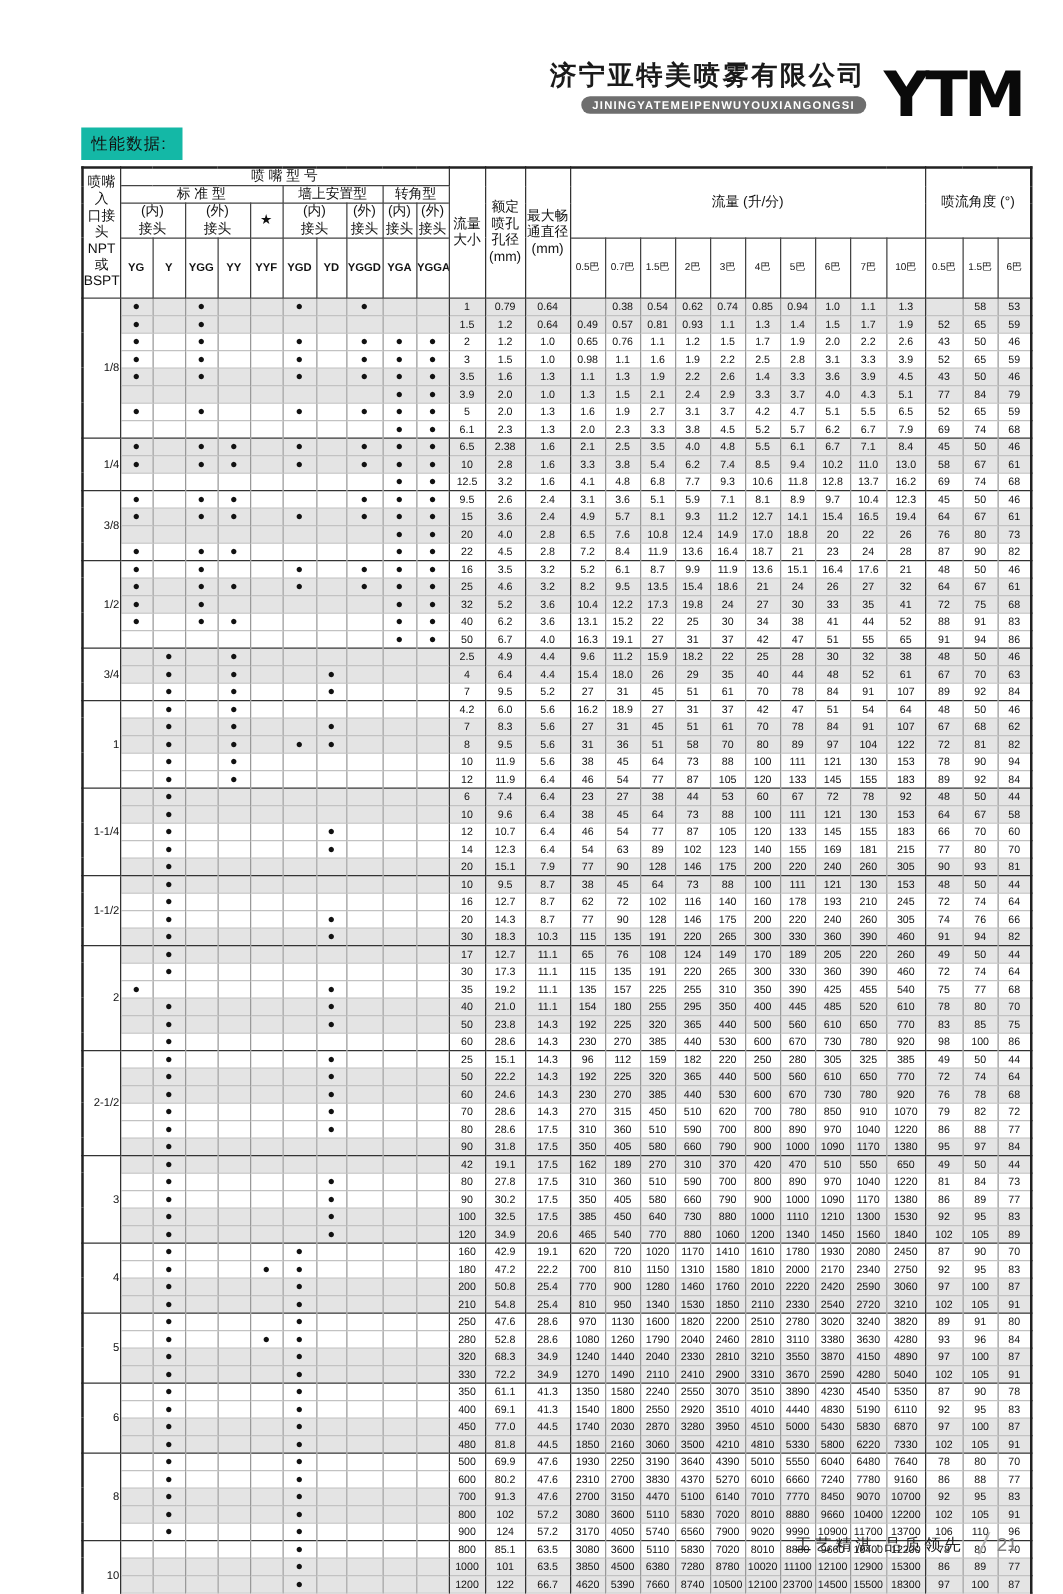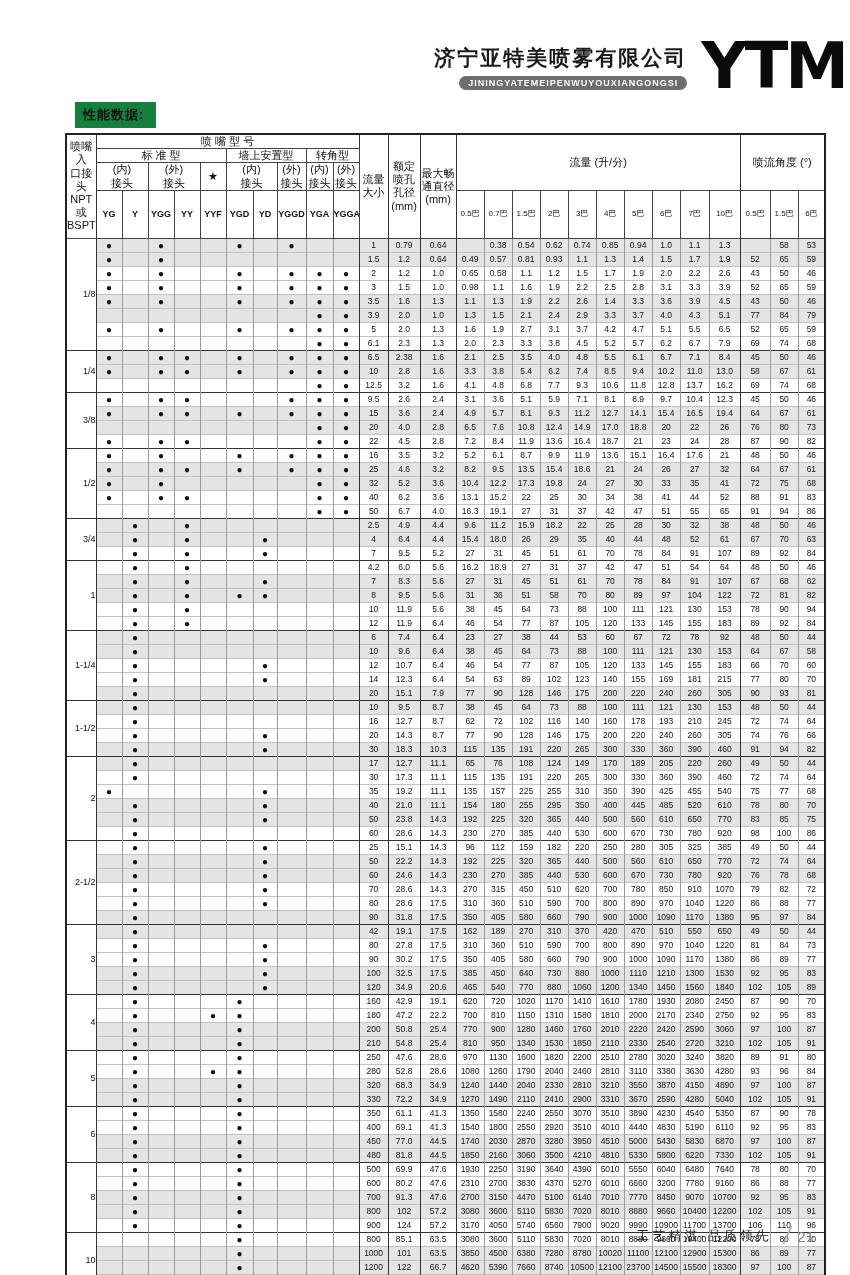--- a/index.html
+++ b/index.html
@@ -1,28 +1,28 @@
 <!DOCTYPE html>
 <html><head>
 <meta charset="utf-8">
 <style>
   html,body{margin:0;padding:0;}
   body{width:850px;height:1275px;position:relative;background:#ffffff;
        font-family:"Liberation Sans",sans-serif;color:#111;}
   
-  .brand{position:absolute;top:38px;right:4px;display:flex;align-items:center;}
+  .brand{position:absolute;top:38px;right:32px;display:flex;align-items:center;}
   .brand-text{text-align:right;margin-right:14px;}
   .company{font-size:21px;font-weight:bold;letter-spacing:2px;color:#1a1a1a;white-space:nowrap;}
   .badge{display:inline-block;margin-top:3px;background:#6e6e6e;color:#fff;font-size:9px;
          font-weight:bold;letter-spacing:1px;padding:2px 9px;border-radius:9px;white-space:nowrap;}
-  .logo{font-size:64px;font-weight:bold;letter-spacing:-3px;line-height:0.9;color:#0a0a0a;
-        font-family:"DejaVu Sans",sans-serif;}
+  .logo{font-size:50px;font-weight:bold;letter-spacing:-3px;line-height:0.9;color:#0a0a0a;
+        font-family:"DejaVu Sans",sans-serif;margin-top:16px;}
   
-  .title-box{position:absolute;left:75px;top:102px;background:#15803d;color:#111;
-             font-size:13px;font-weight:bold;padding:4px 12px 4px 8px;letter-spacing:1px;}
+  .title-box{position:absolute;left:65px;top:102px;background:#14b8a6;color:#111;
+             font-size:13px;font-weight:normal;padding:4px 12px 4px 8px;letter-spacing:1px;}
   
   table{border-collapse:collapse;table-layout:fixed;position:absolute;left:65px;top:133px;
         border:2px solid #222;}
   th,td{padding:0;text-align:center;vertical-align:middle;overflow:hidden;}
   th{border:1px solid #444;font-size:11px;font-weight:normal;white-space:pre-line;line-height:1.2;background:#fff;}
   th.modelname{font-weight:bold;font-size:9px;}
   th.bar{font-size:8px;margin-left:32px;}
   td{border-right:1px solid #999;border-top:1px solid #c2c2c2;font-size:8.5px;height:13px;
      line-height:13px;white-space:nowrap;}
   td.vb,th.vb{border-right:1.2px solid #333;}
@@ -213,21 +213,21 @@
         <td class="m"></td>
         <td class="m">●</td>
         <td class="m"></td>
         <td class="m">●</td>
         <td class="m">●</td>
         <td class="m vb">●</td>
         <td class="vb">2</td>
         <td class="vb">1.2</td>
         <td class="vb">1.0</td>
         <td>0.65</td>
-        <td>0.58</td>
+        <td>0.76</td>
         <td>1.1</td>
         <td>1.2</td>
         <td>1.5</td>
         <td>1.7</td>
         <td>1.9</td>
         <td>2.0</td>
         <td>2.2</td>
         <td class=" vb">2.6</td>
         <td>43</td>
         <td>50</td>
@@ -2053,21 +2053,21 @@
         <td class="vb">600</td>
         <td class="vb">80.2</td>
         <td class="vb">47.6</td>
         <td>2310</td>
         <td>2700</td>
         <td>3830</td>
         <td>4370</td>
         <td>5270</td>
         <td>6010</td>
         <td>6660</td>
-        <td>3200</td>
+        <td>7240</td>
         <td>7780</td>
         <td class=" vb">9160</td>
         <td>86</td>
         <td>88</td>
         <td>77</td>
       </tr>
       <tr>
         <td class="m shade"></td>
         <td class="m shade">●</td>
         <td class="m shade"></td>

